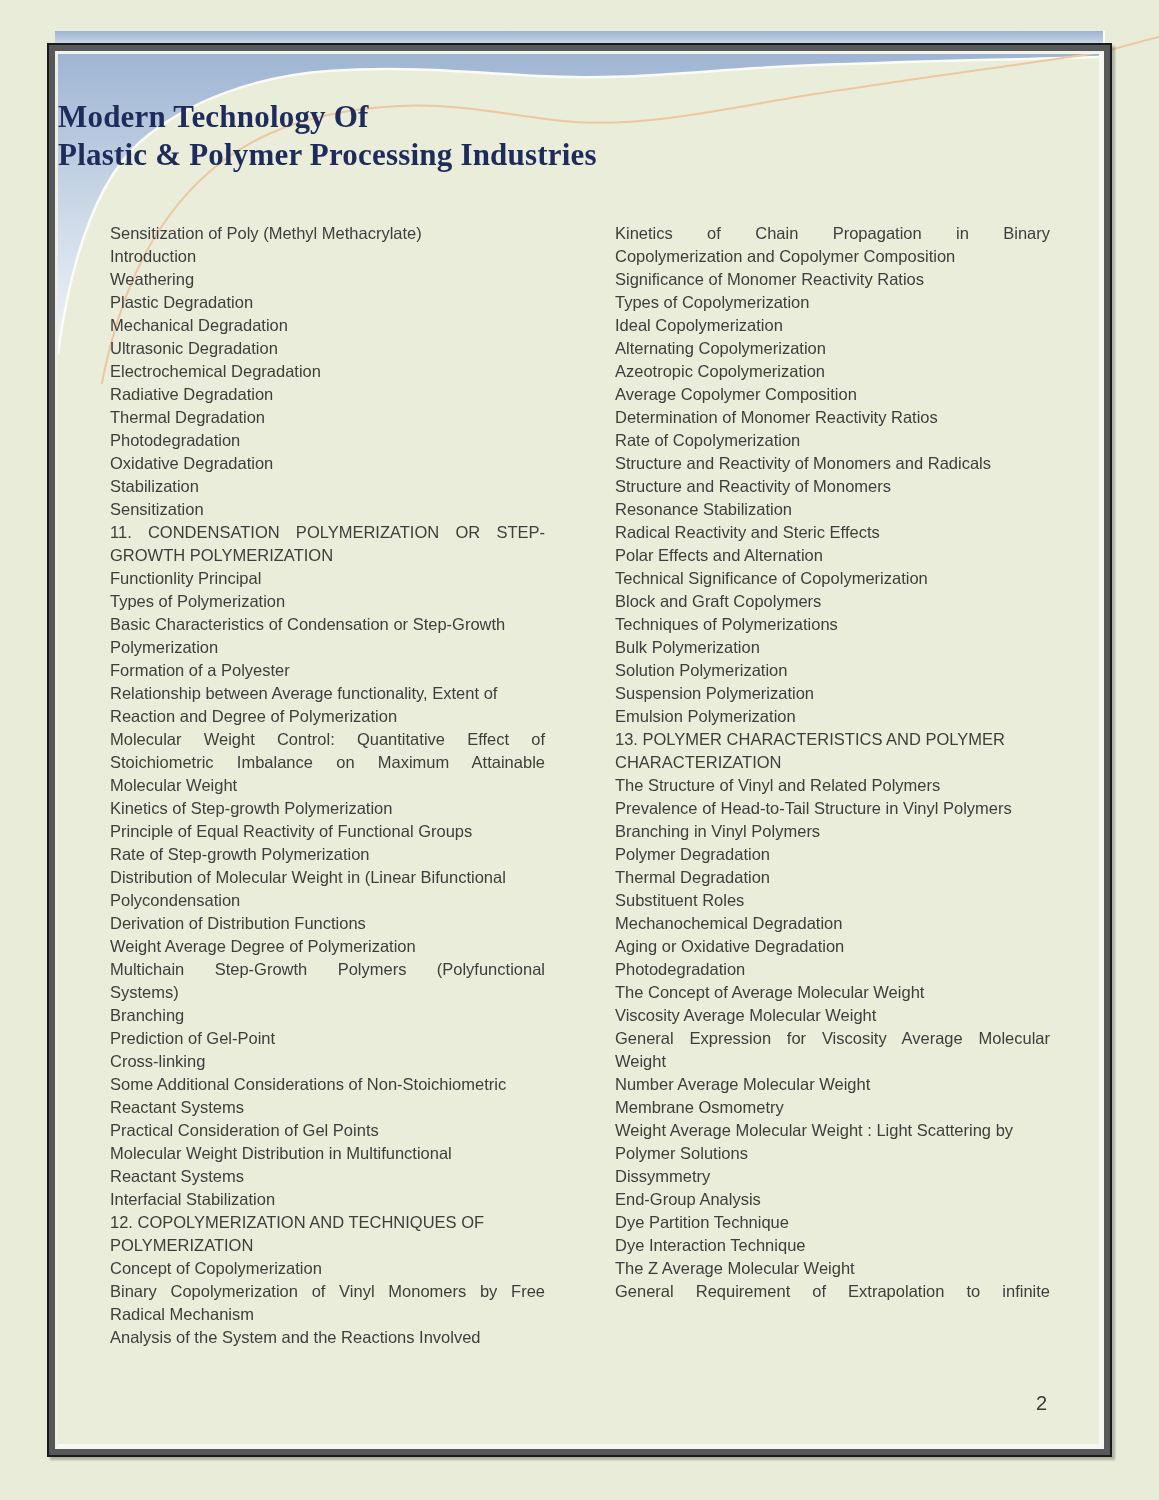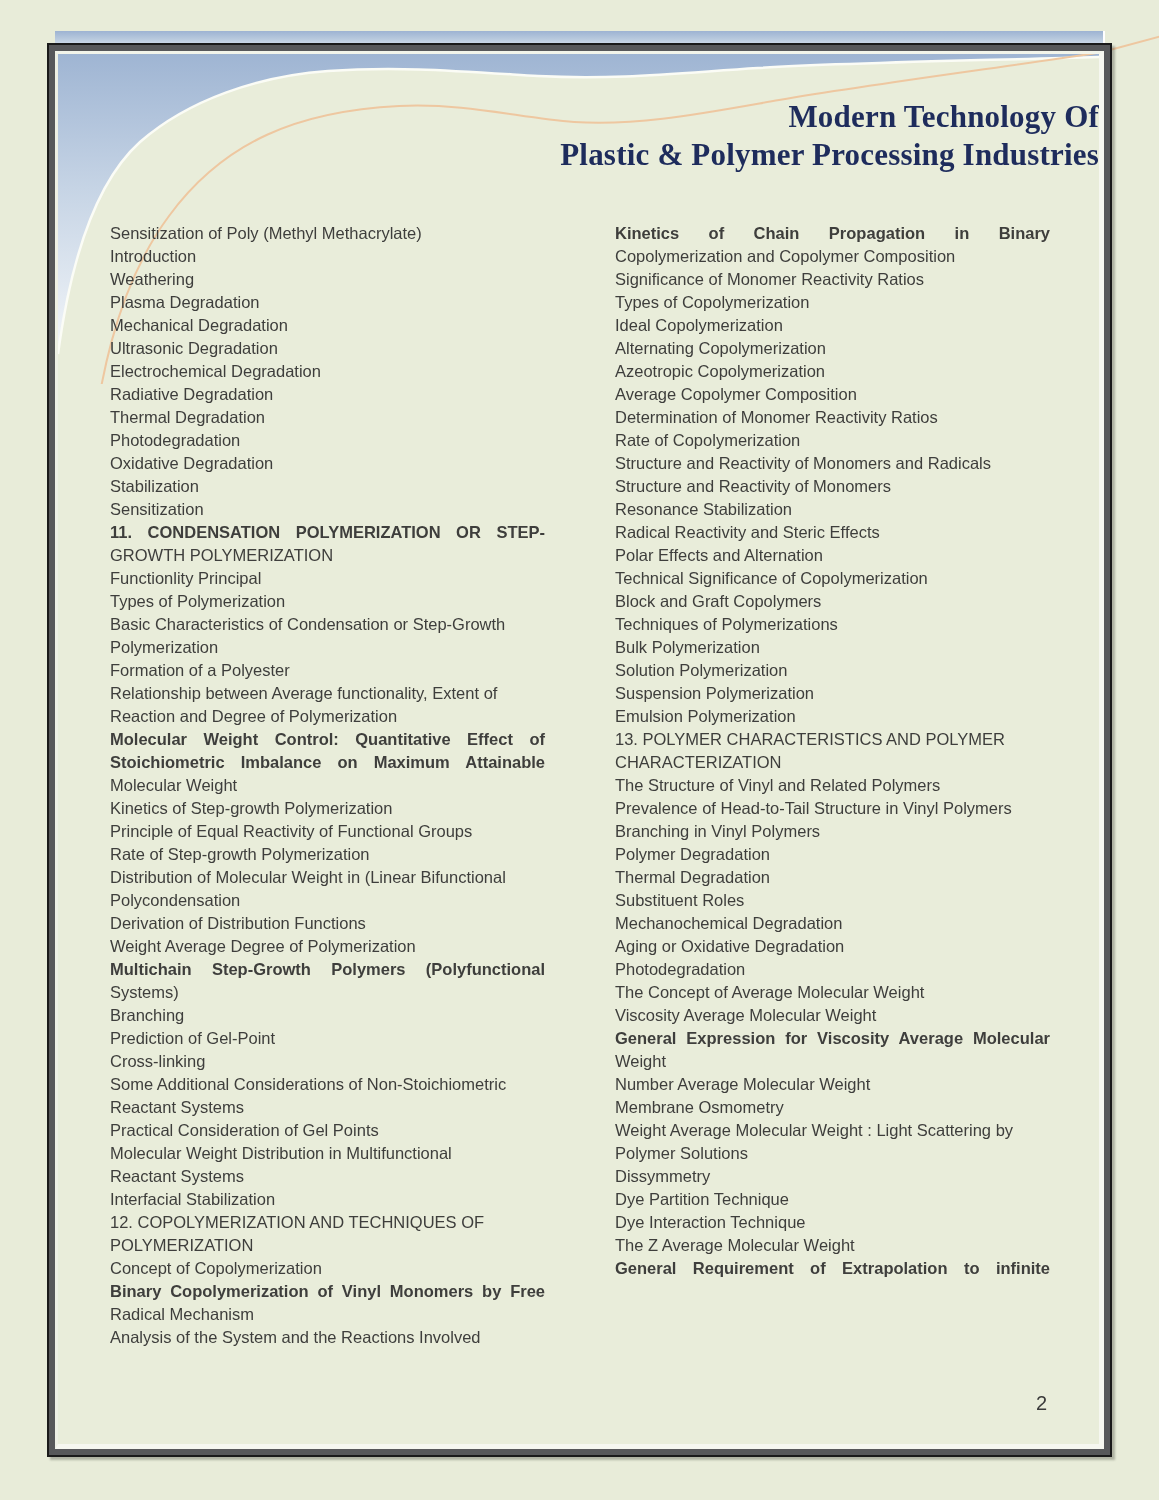--- a/index.html
+++ b/index.html
@@ -38,38 +38,38 @@
     background:#e9edda;
     border-style:solid;
     border-color:#f2f4ea #f6f7f0 #f6f7f0 #eef0e4;
     border-width:3px 5px 5px 3px;
     overflow:hidden;
   }
   .decor{position:absolute;left:0;top:0;width:1041px;height:330px;pointer-events:none;}
 
   .title-block{
     position:absolute;left:0;top:44px;width:1041px;
-    text-align:right;
+    text-align:left;
     font-family:"Liberation Serif",serif;
     font-weight:bold;
     font-size:31px;line-height:38px;
     color:#1e2c5c;
     letter-spacing:0.2px;
   }
 
   .toc-col{
     position:absolute;top:168px;width:435px;
     font-size:16.5px;line-height:23px;
     color:#3e3e3c;
     text-align:left;
   }
   .toc-col.left{left:52px;}
   .toc-col.right{left:557px;}
   .toc-line{white-space:normal;}
-  .toc-line.stretch{text-align:justify;text-align-last:justify;font-weight:bold;}
+  .toc-line.stretch{text-align:justify;text-align-last:justify;}
 
   .page-number{
     position:absolute;top:1338px;right:52px;
     font-size:20px;color:#3a3a3a;
   }
 </style>
 </head>
 <body>
 
 <div class="page">
@@ -98,21 +98,21 @@
 
       <div class="title-block">
         <div>Modern Technology Of</div>
         <div>Plastic &amp; Polymer Processing Industries</div>
       </div>
 
       <div class="toc-col left" id="col-left">
           <div class="toc-line">Sensitization of Poly (Methyl Methacrylate)</div>
           <div class="toc-line">Introduction</div>
           <div class="toc-line">Weathering</div>
-          <div class="toc-line">Plasma Degradation</div>
+          <div class="toc-line">Plastic Degradation</div>
           <div class="toc-line">Mechanical Degradation</div>
           <div class="toc-line">Ultrasonic Degradation</div>
           <div class="toc-line">Electrochemical Degradation</div>
           <div class="toc-line">Radiative Degradation</div>
           <div class="toc-line">Thermal Degradation</div>
           <div class="toc-line">Photodegradation</div>
           <div class="toc-line">Oxidative Degradation</div>
           <div class="toc-line">Stabilization</div>
           <div class="toc-line">Sensitization</div>
           <div class="toc-line stretch">11. CONDENSATION POLYMERIZATION OR STEP-</div>
@@ -188,20 +188,21 @@
           <div class="toc-line">Photodegradation</div>
           <div class="toc-line">The Concept of Average Molecular Weight</div>
           <div class="toc-line">Viscosity Average Molecular Weight</div>
           <div class="toc-line stretch">General Expression for Viscosity Average Molecular</div>
           <div class="toc-line">Weight</div>
           <div class="toc-line">Number Average Molecular Weight</div>
           <div class="toc-line">Membrane Osmometry</div>
           <div class="toc-line">Weight Average Molecular Weight : Light Scattering by</div>
           <div class="toc-line">Polymer Solutions</div>
           <div class="toc-line">Dissymmetry</div>
+          <div class="toc-line">End-Group Analysis</div>
           <div class="toc-line">Dye Partition Technique</div>
           <div class="toc-line">Dye Interaction Technique</div>
           <div class="toc-line">The Z Average Molecular Weight</div>
           <div class="toc-line stretch">General Requirement of Extrapolation to infinite</div>
         </div>
 
       <div class="page-number">2</div>
 
     </div>
   </div>

